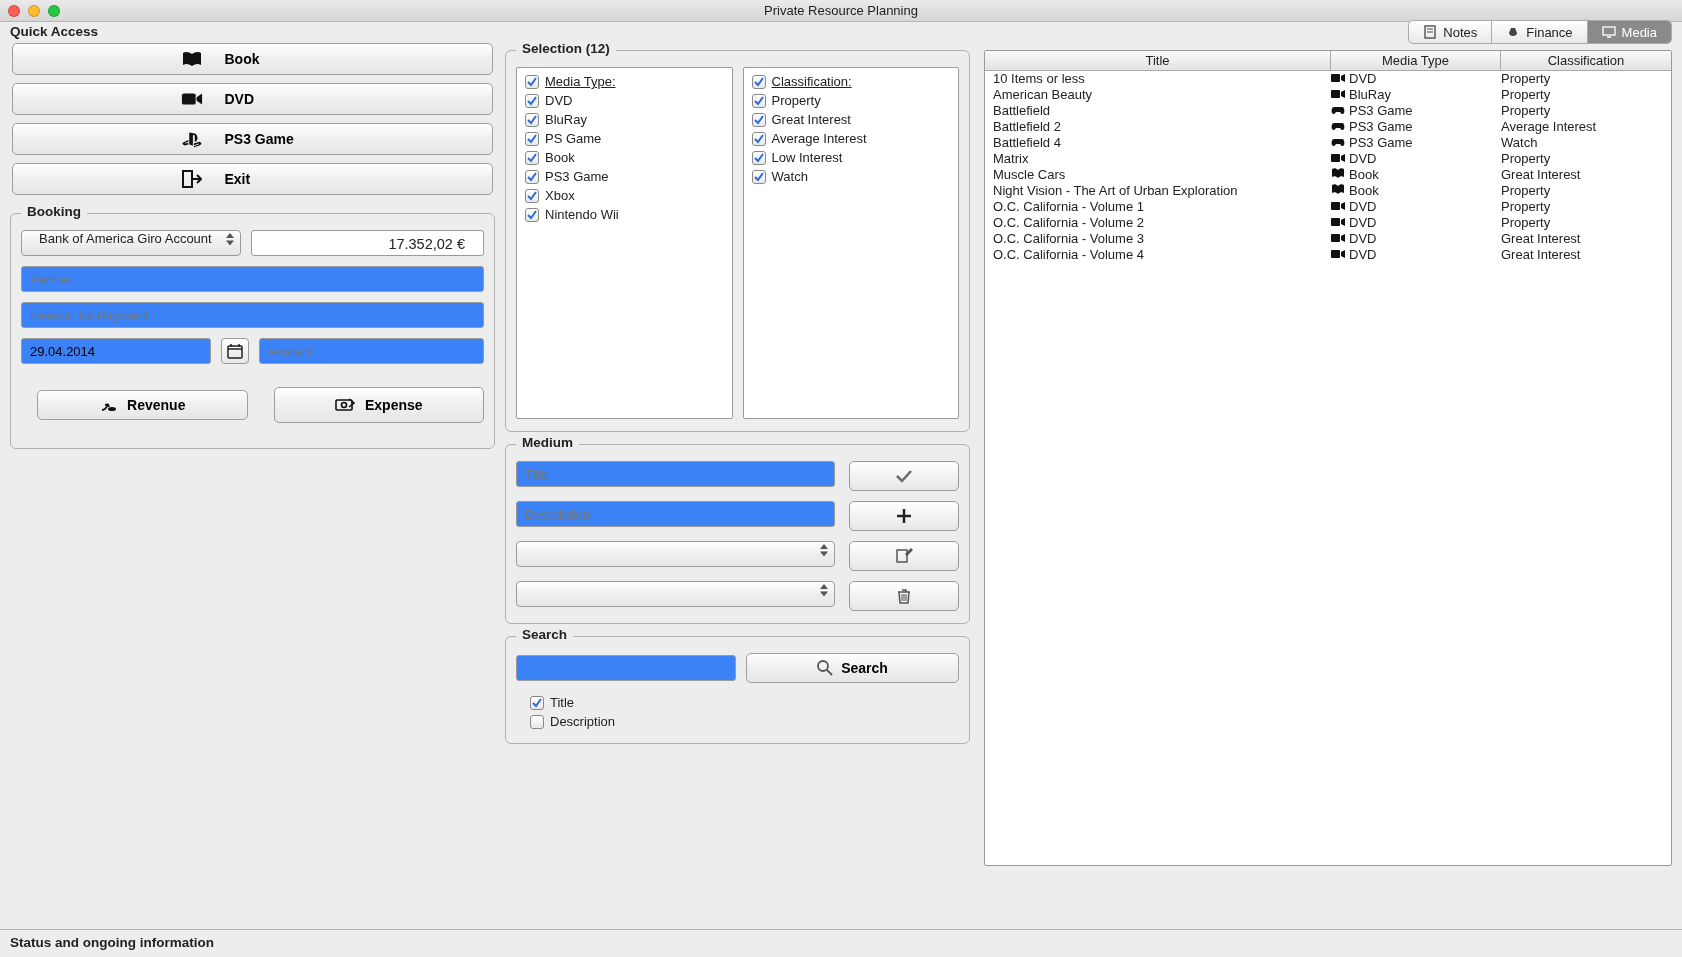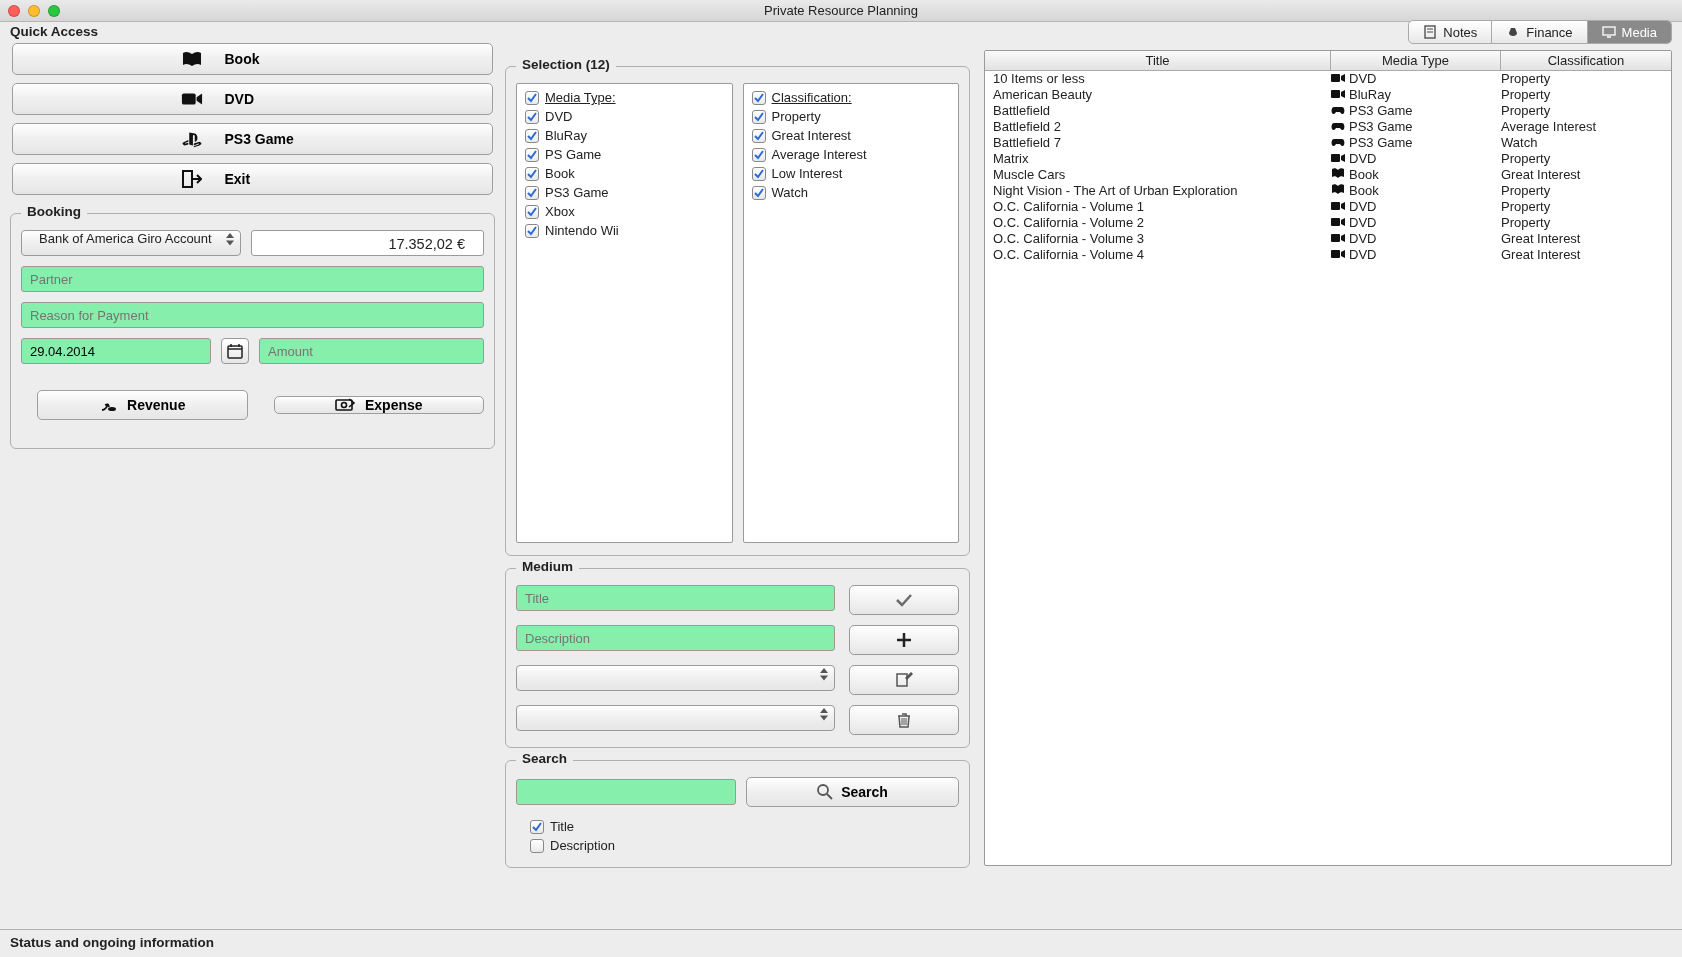--- a/index.html
+++ b/index.html
@@ -73,21 +73,21 @@
     top: -10px; left: 10px;
     background: #ededed;
     padding: 0 6px;
     font-weight: bold;
     font-size: 13.5px;
   }
   .row { display: flex; gap: 10px; margin-bottom: 10px; align-items: center;}
   .mac-input {
     height: 26px;
     border: 1px solid #9a9a9a;
-    background: #86efac;
+    background: #3b82f6;
     border-radius: 3px;
     padding: 8px 8px;
     font-size: 13px;
     width: 100%;
   }
   .mac-select {
     height: 26px;
     border: 1px solid #9a9a9a;
     border-radius: 4px;
     background: linear-gradient(#ffffff,#f0f0f0 45%,#e6e6e6);
@@ -148,21 +148,21 @@
     display: grid;
     grid-template-columns: 465px 1fr;
     padding: 28px 10px 0 0;
     gap: 14px;
     height: 100%;
   }
   .listbox {
     background: #fff;
     border: 1px solid #9a9a9a;
     border-radius: 2px;
-    height: 460px;
+    height: 352px;
     padding: 4px 0 0 0;
     overflow: auto;
   }
   .sel-cols { display:grid; grid-template-columns: 1fr 1fr; gap: 10px; }
   .chk-row { display: flex; align-items: center; gap: 6px; padding: 2px 8px;}
   .chk {
     width: 14px; height: 14px; border: 1px solid #888; border-radius: 3px;
     background: linear-gradient(#fff,#e8e8e8);
     display:inline-flex; align-items:center; justify-content:center;
     flex-shrink:0;
@@ -289,21 +289,21 @@
       <div class="row" style="margin-bottom:0">
         <button class="mac-btn" style="height:30px;margin:16px;flex:1;gap:10px">
           <span>
             <svg width="18" height="18" viewBox="0 0 18 18">
                 <path d="M3 14 C6 14 8 11 9 8 M9 8 L6 9 M9 8 L10 11" fill="none" stroke="#111" stroke-width="1.8"></path>
                 <ellipse cx="13" cy="13" rx="4" ry="2" fill="#111"></ellipse>
               </svg>
           </span>
           <span style="font-weight:600">Revenue</span>
         </button>
-        <button class="mac-btn" style="height:18px;margin:0;flex:1;gap:10px">
+        <button class="mac-btn" style="height:36px;margin:0;flex:1;gap:10px">
           <span>
             <svg width="20" height="16" viewBox="0 0 20 16">
                 <rect x="1" y="3" width="16" height="10" rx="1" fill="none" stroke="#111" stroke-width="1.6"></rect>
                 <circle cx="9" cy="8" r="2.5" fill="none" stroke="#111" stroke-width="1.6"></circle>
                 <path d="M14 2 L19 6 L14 10" fill="none" stroke="#111" stroke-width="1.6"></path>
               </svg>
           </span>
           <span style="font-weight:600">Expense</span>
         </button>
       </div>
@@ -331,21 +331,21 @@
             <rect x="1" y="2" width="12" height="8" fill="none" stroke="#fff" stroke-width="1.3"></rect>
             <line x1="5" y1="12" x2="9" y2="12" stroke="#fff" stroke-width="1.3"></line>
           </svg>
         <span>Media</span>
       </div>
     </div>
 
     <div class="right-content">
 
       <div>
-        <div class="groupbox" style="margin:16px 0 12px 0">
+        <div class="groupbox" style="margin:0 0 12px 0">
           <div class="legend">Selection (12)</div>
           <div class="sel-cols">
             <div class="listbox">
               <div class="chk-row">
                 <span class="chk checked">
                     <svg width="10" height="10" viewBox="0 0 10 10">
                       <path d="M1 5 L4 8 L9 1" fill="none" stroke="#2a6bd6" stroke-width="2"></path>
                     </svg>
                   </span>
                 <span class="header-chk-label">Media Type:</span>
@@ -556,21 +556,21 @@
               <div>Property</div>
             </div>
             <div class="trow">
               <div>Battlefield 2</div>
               <div><span class="media-icon"><svg width="14" height="10" viewBox="0 0 14 10">
                     <path d="M3 2 H11 C13 2 14 5 13 8 C12 10 10 9 9 7 H5 C4 9 2 10 1 8 C0 5 1 2 3 2 Z" fill="#111"></path>
                   </svg></span>PS3 Game</div>
               <div>Average Interest</div>
             </div>
             <div class="trow">
-              <div>Battlefield 7</div>
+              <div>Battlefield 4</div>
               <div><span class="media-icon"><svg width="14" height="10" viewBox="0 0 14 10">
                     <path d="M3 2 H11 C13 2 14 5 13 8 C12 10 10 9 9 7 H5 C4 9 2 10 1 8 C0 5 1 2 3 2 Z" fill="#111"></path>
                   </svg></span>PS3 Game</div>
               <div>Watch</div>
             </div>
             <div class="trow">
               <div>Matrix</div>
               <div><span class="media-icon"><svg width="14" height="10" viewBox="0 0 14 10">
                     <rect x="0" y="1" width="9" height="8" rx="1" fill="#111"></rect>
                     <path d="M10 3 L14 1 V9 L10 7 Z" fill="#111"></path>

